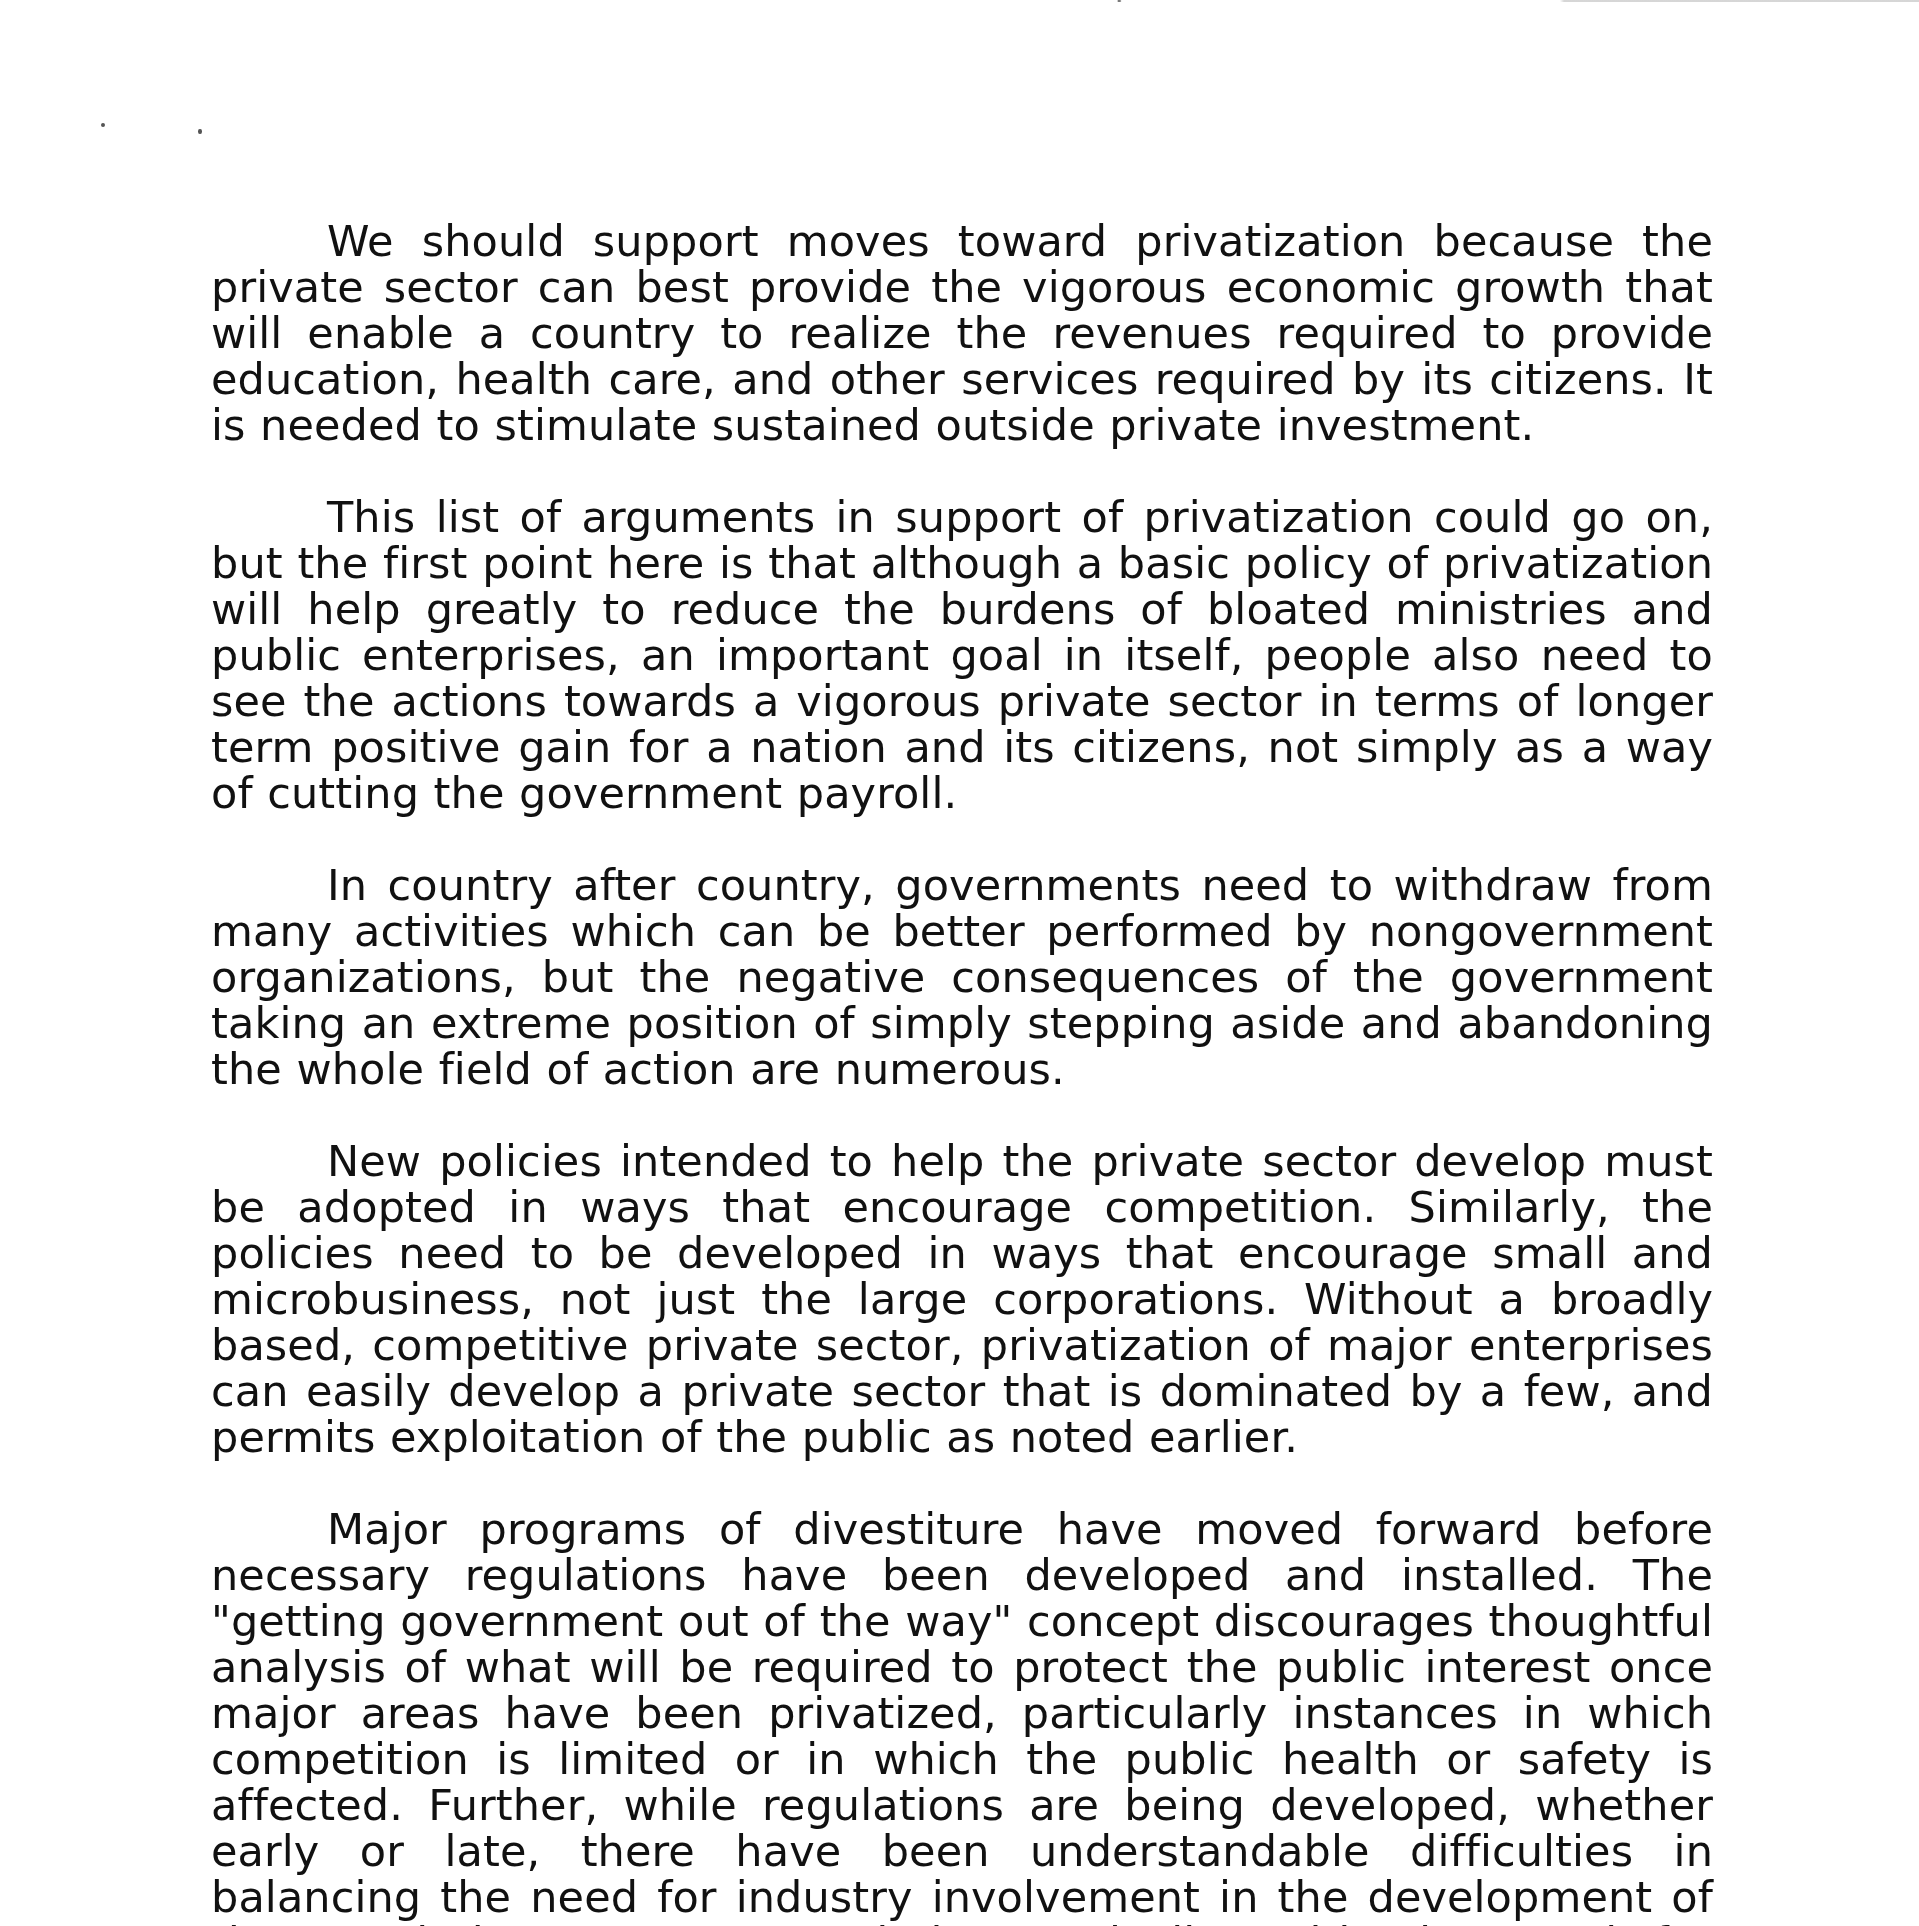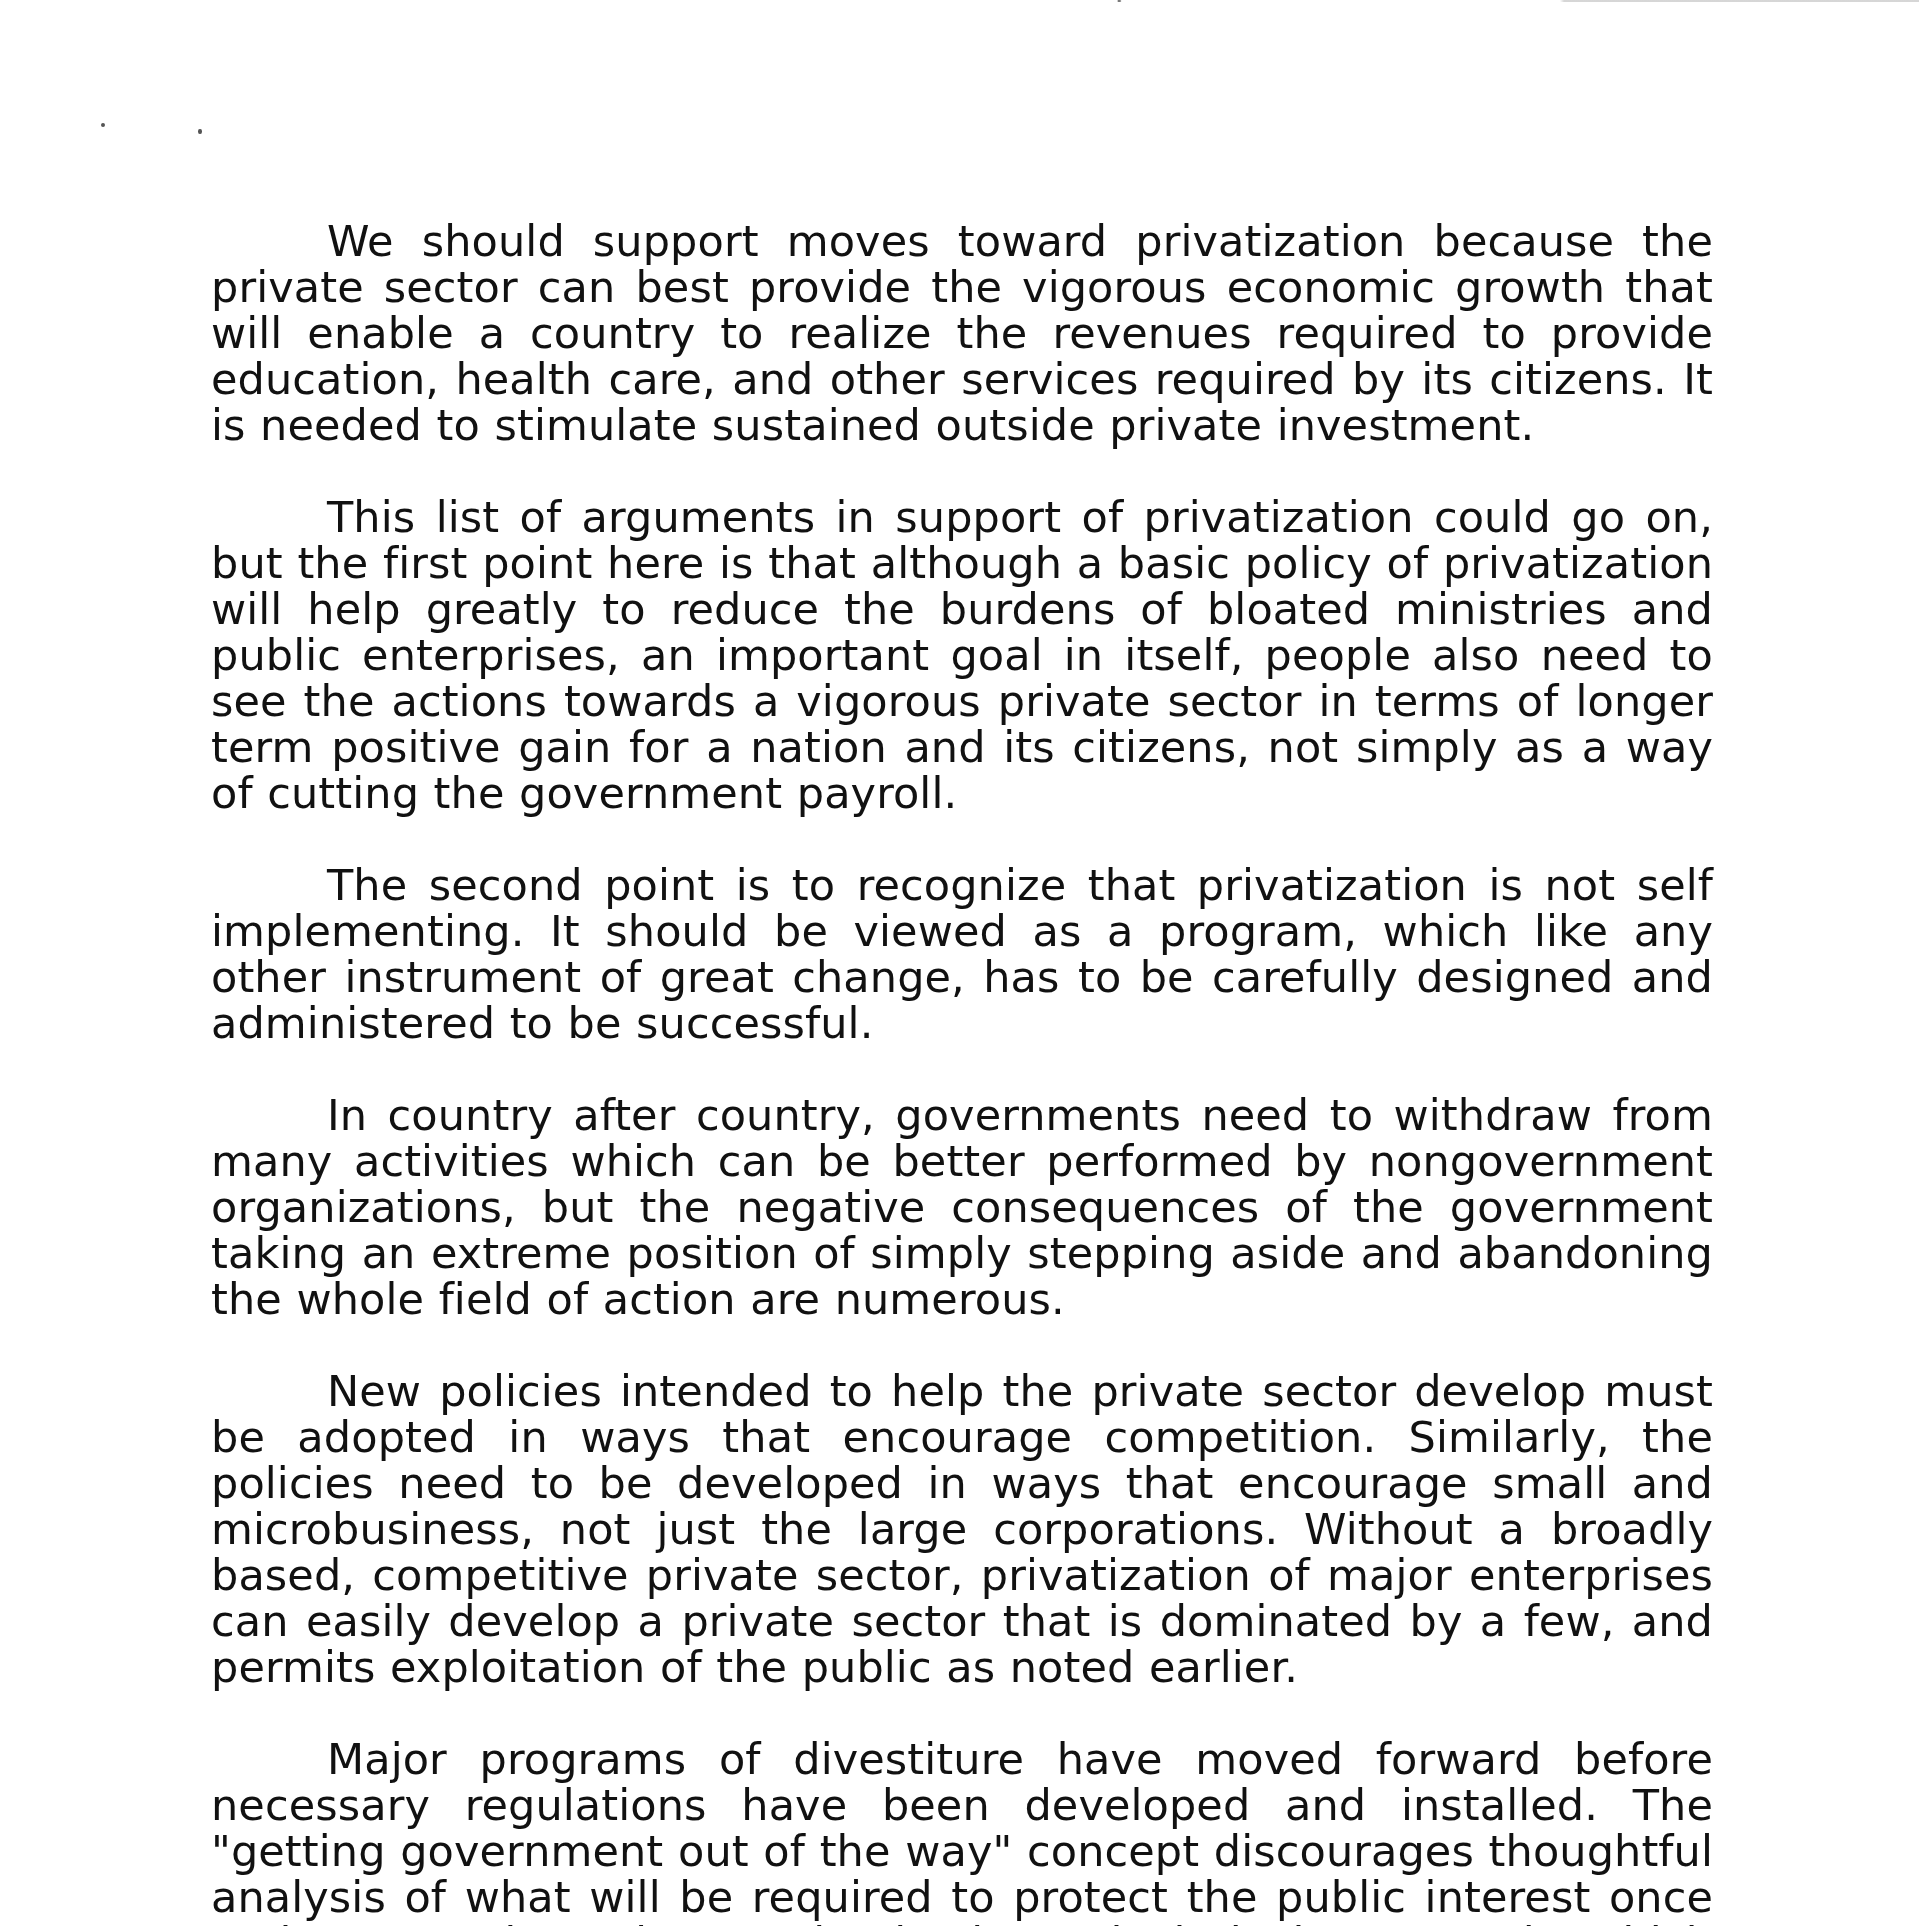--- a/index.html
+++ b/index.html
@@ -48,19 +48,18 @@
 </head>
 <body>
 
 <div class="top-edge"></div>
 <div class="scan-mark" style="left:101px; top:123px; width:3.9px; height:3.9px;"></div>
 <div class="scan-mark" style="left:198px; top:129px; width:3.5px; height:4.6px;"></div>
 
 <main class="page-body">
   <p class="para">We should support moves toward privatization because the private sector can best provide the vigorous economic growth that will enable a country to realize the revenues required to provide education, health care, and other services required by its citizens.  It is needed to stimulate sustained outside private investment.</p>
   <p class="para">This list of arguments in support of privatization could go on, but the first point here is that although a basic policy of privatization will help greatly to reduce the burdens of bloated ministries and public enterprises, an important goal in itself, people also need to see the actions towards a vigorous private sector in terms of longer term positive gain for a nation and its citizens, not simply as a way of cutting the government payroll.</p>
-  <p class="para">The second point is to recognize that privatization is not self implementing.  It should be viewed as a program, which like any other instrument of great change, has to be carefully designed and administered to be successful.</p>
   <p class="para">In country after country, governments need to withdraw from many activities which can be better performed by nongovernment organizations, but the negative consequences of the government taking an extreme position of simply stepping aside and abandoning the whole field of action are numerous.</p>
   <p class="para">New policies intended to help the private sector develop must be adopted in ways that encourage competition.  Similarly, the policies need to be developed in ways that encourage small and microbusiness, not just the large corporations. Without a broadly based, competitive private sector, privatization of major enterprises can easily develop a private sector that is dominated by a few, and permits exploitation of the public as noted earlier.</p>
   <p class="para">Major programs of divestiture have moved forward before necessary regulations have been developed and installed.  The "getting government out of the way" concept discourages thoughtful analysis of what will be required to protect the public interest once major areas have been privatized, particularly instances in which competition is limited or in which the public health or safety is affected.  Further, while regulations are being developed, whether early or late, there have been understandable difficulties in balancing the need for industry involvement in the development of the regulations to ensure their practicality with the need for assurance that the system does not provide undue influence by privatized firms on development of the regulatory system without an adequate balancing representation of the public perspective.</p>
 
 </main>
 
 
 </body></html>

